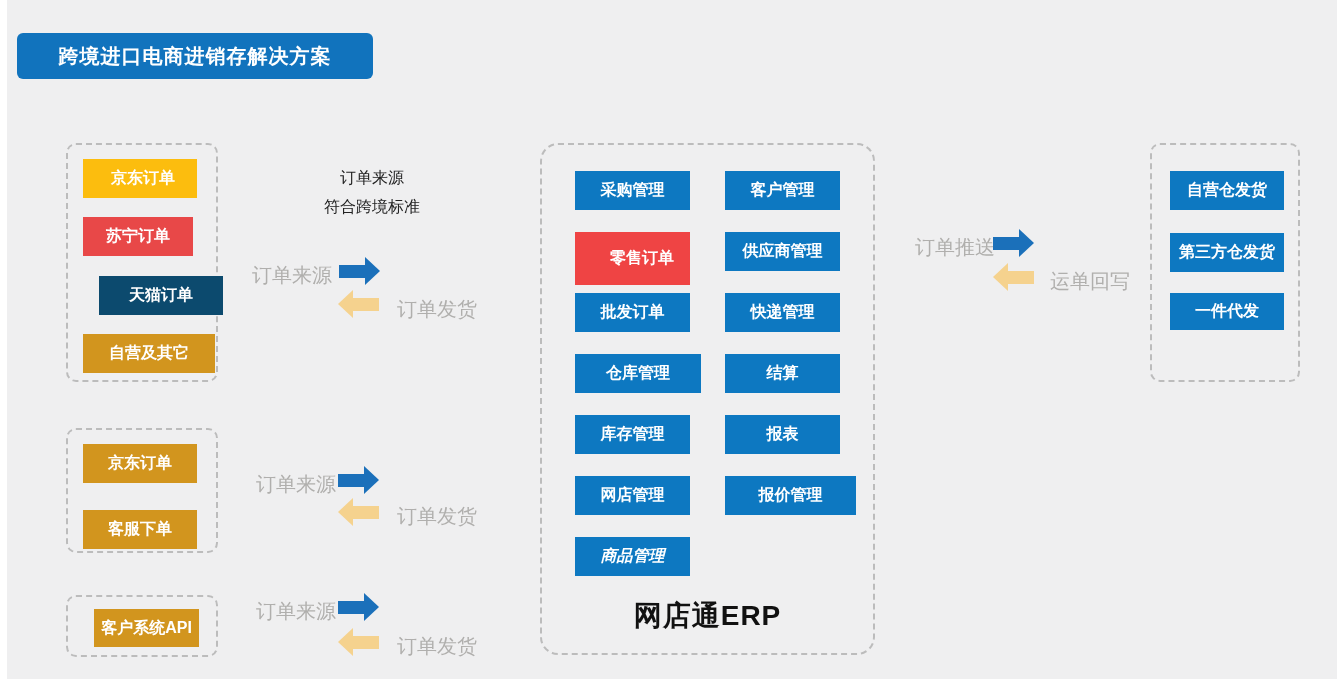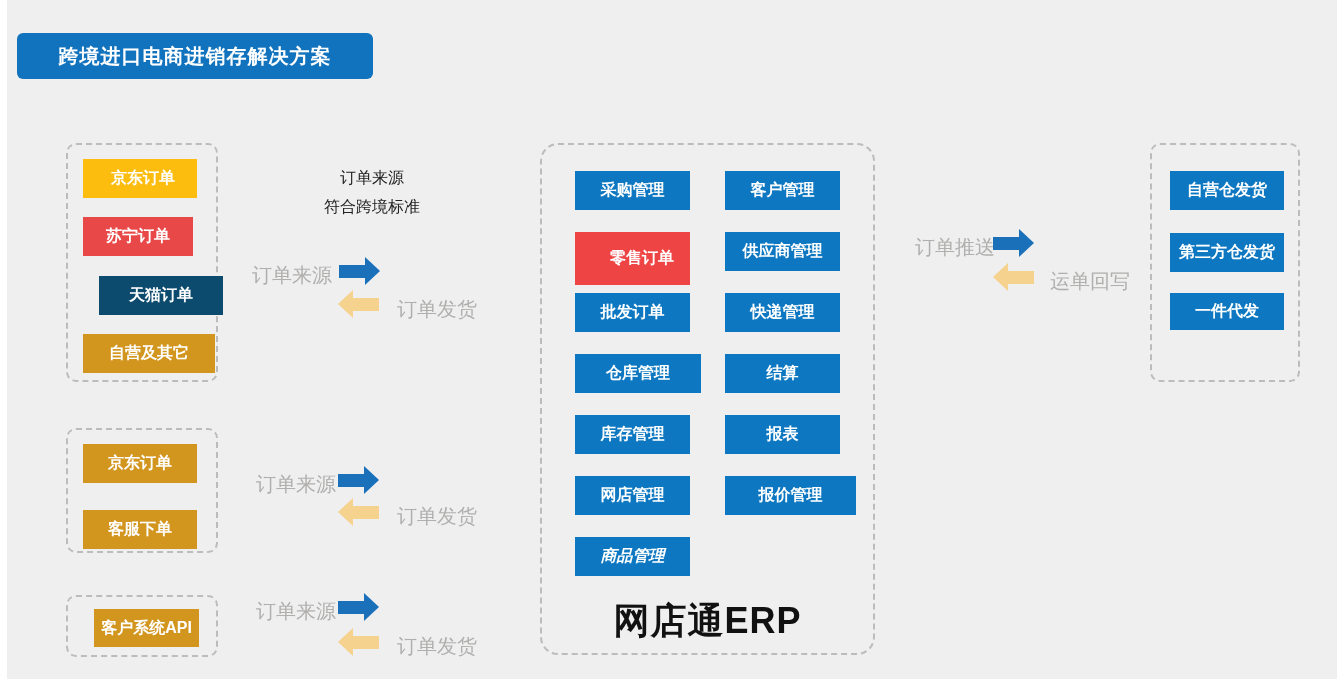--- a/index.html
+++ b/index.html
@@ -38,21 +38,21 @@
   }
   .note {
     position:absolute; left:282px; top:163px; width:180px;
     text-align:center; color:#222222; font-size:16px; line-height:29px;
   }
   .flow-label {
     position:absolute; font-size:20px; white-space:nowrap;
   }
   .erp-label {
     position:absolute; left:0; top:452px; width:100%;
-    text-align:center; color:#111111; font-size:36px; font-weight:bold;
+    text-align:center; color:#111111; font-size:28px; font-weight:bold;
     letter-spacing:1px;
   }
   
   .arrow { position:absolute; width:41px; height:28px; }
   .arrow .body { position:absolute; top:8px; width:26px; height:13px; background:currentColor; }
   .arrow .head { position:absolute; top:0; width:0; height:0;
     border-top:14px solid transparent; border-bottom:14px solid transparent; }
   .arrow.right .body { left:0; }
   .arrow.right .head { left:26px; border-left:15px solid currentColor; }
   .arrow.left  .body { left:15px; }

